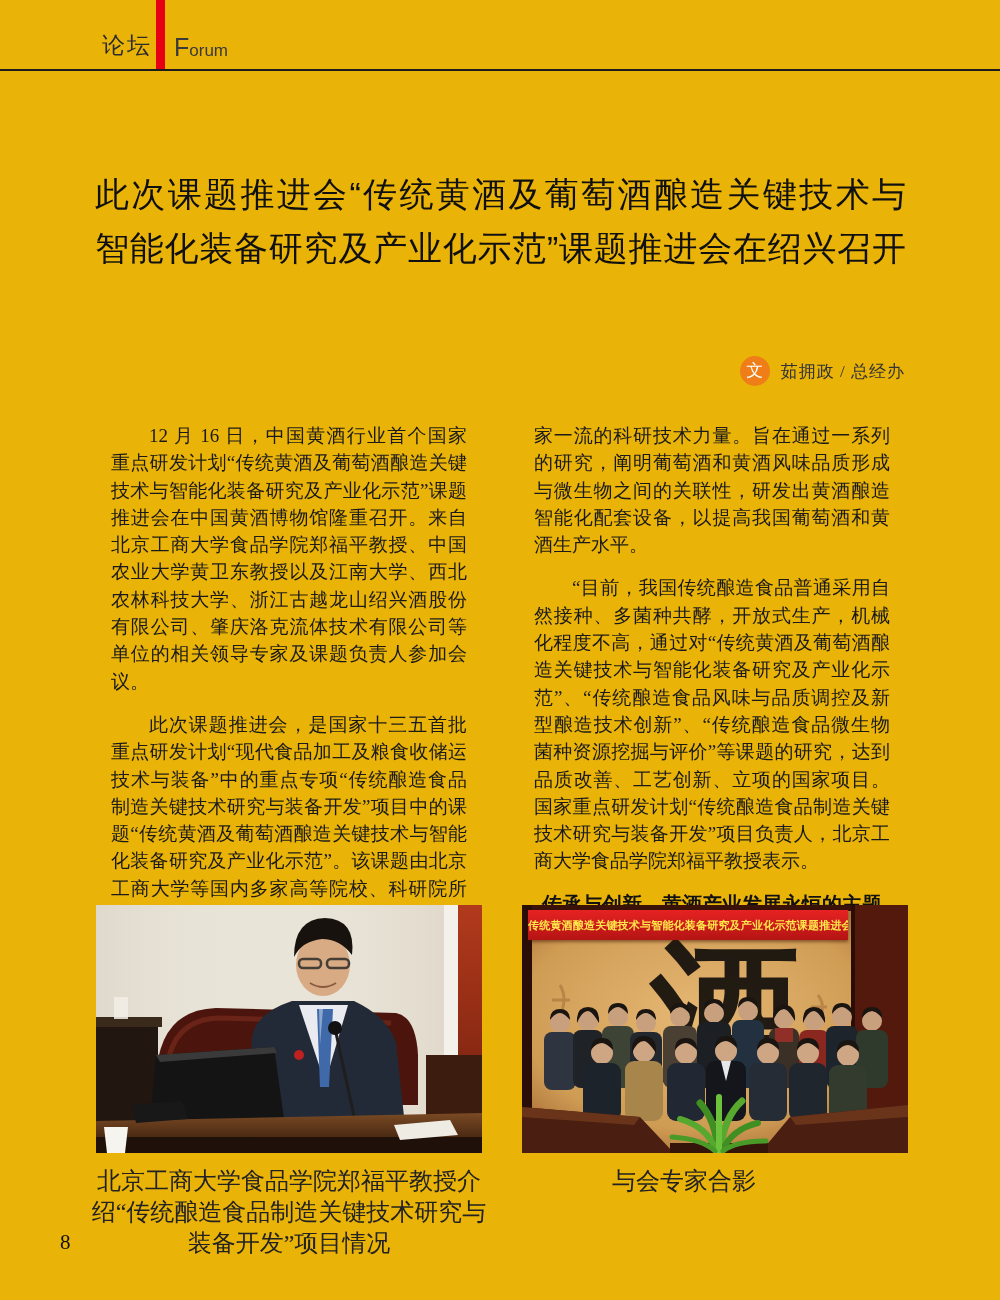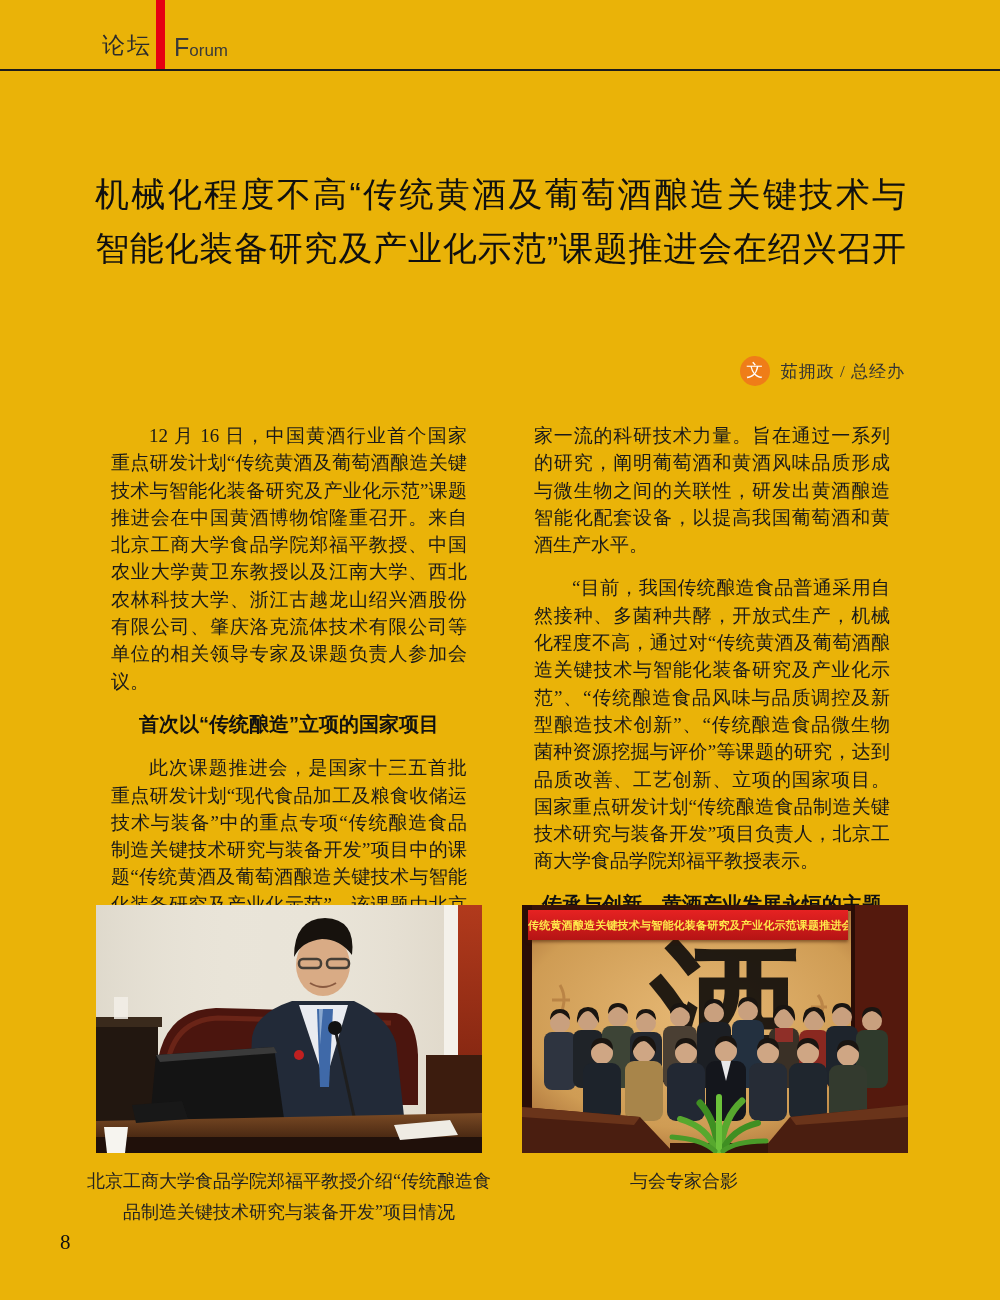--- a/index.html
+++ b/index.html
@@ -44,50 +44,49 @@
   .banner{position:absolute;left:6px;top:5px;width:320px;height:30px;
     background:linear-gradient(180deg,#e62222,#b51414);
     color:#ffe84a;font-family:"Liberation Sans","DejaVu Sans",sans-serif;
     font-size:11px;font-weight:bold;line-height:30px;text-align:center;
     white-space:nowrap;overflow:hidden;letter-spacing:0.2px;
     box-shadow:0 2px 3px rgba(60,20,0,.5);}
   .calligraphy{position:absolute;left:118px;top:18px;width:170px;height:180px;
     font-size:150px;line-height:180px;text-align:center;color:#14100c;
     font-family:"Liberation Serif","DejaVu Serif",serif;font-weight:bold;opacity:.93;}
   
-  .caption{position:absolute;top:1166px;font-size:18px;line-height:31px;
+  .caption{position:absolute;top:1166px;font-size:24px;line-height:31px;
     color:#222;text-align:center;}
   .caption-left{left:84px;width:410px;}
   .caption-right{left:491px;width:386px;text-align:center;}
   .folio{position:absolute;left:60px;top:1230px;font-size:21px;color:#111;}
 </style>
 </head>
 <body>
 
 <div class="page">
 
   <div class="hdr-cn">论坛</div>
   <div class="hdr-bar"></div>
   <div class="hdr-en">Forum</div>
   <div class="hdr-rule"></div>
 
   <div class="title">
-    <div class="title-line">机械化程度不高“传统黄酒及葡萄酒酿造关键技术与</div>
+    <div class="title-line">此次课题推进会“传统黄酒及葡萄酒酿造关键技术与</div>
     <div class="title-line">智能化装备研究及产业化示范”课题推进会在绍兴召开</div>
   </div>
 
   <div class="byline">
     <div class="byline-icon">文</div>
     <div class="byline-author">茹拥政 / 总经办</div>
   </div>
 
   <div class="columns">
     <div class="col">
       <p>12 月 16 日，中国黄酒行业首个国家重点研发计划“传统黄酒及葡萄酒酿造关键技术与智能化装备研究及产业化示范”课题推进会在中国黄酒博物馆隆重召开。来自北京工商大学食品学院郑福平教授、中国农业大学黄卫东教授以及江南大学、西北农林科技大学、浙江古越龙山绍兴酒股份有限公司、肇庆洛克流体技术有限公司等单位的相关领导专家及课题负责人参加会议。</p>
-      <h3>首次以“传统酿造”立项的国家项目</h3>
       <p>此次课题推进会，是国家十三五首批重点研发计划“现代食品加工及粮食收储运技术与装备”中的重点专项“传统酿造食品制造关键技术研究与装备开发”项目中的课题“传统黄酒及葡萄酒酿造关键技术与智能化装备研究及产业化示范”。该课题由北京工商大学等国内多家高等院校、科研院所和黄酒行业领军企业共同承担，集聚了国</p>
     </div>
     <div class="col">
       <p class="cont">家一流的科研技术力量。旨在通过一系列的研究，阐明葡萄酒和黄酒风味品质形成与微生物之间的关联性，研发出黄酒酿造智能化配套设备，以提高我国葡萄酒和黄酒生产水平。</p>
       <p>“目前，我国传统酿造食品普通采用自然接种、多菌种共酵，开放式生产，机械化程度不高，通过对“传统黄酒及葡萄酒酿造关键技术与智能化装备研究及产业化示范”、“传统酿造食品风味与品质调控及新型酿造技术创新”、“传统酿造食品微生物菌种资源挖掘与评价”等课题的研究，达到品质改善、工艺创新、立项的国家项目。国家重点研发计划“传统酿造食品制造关键技术研究与装备开发”项目负责人，北京工商大学食品学院郑福平教授表示。</p>
       <h3>传承与创新　黄酒产业发展永恒的主题</h3>
       <p>在“传统黄酒及葡萄酒酿造关键技术与智能</p>
     </div>
   </div>
 

